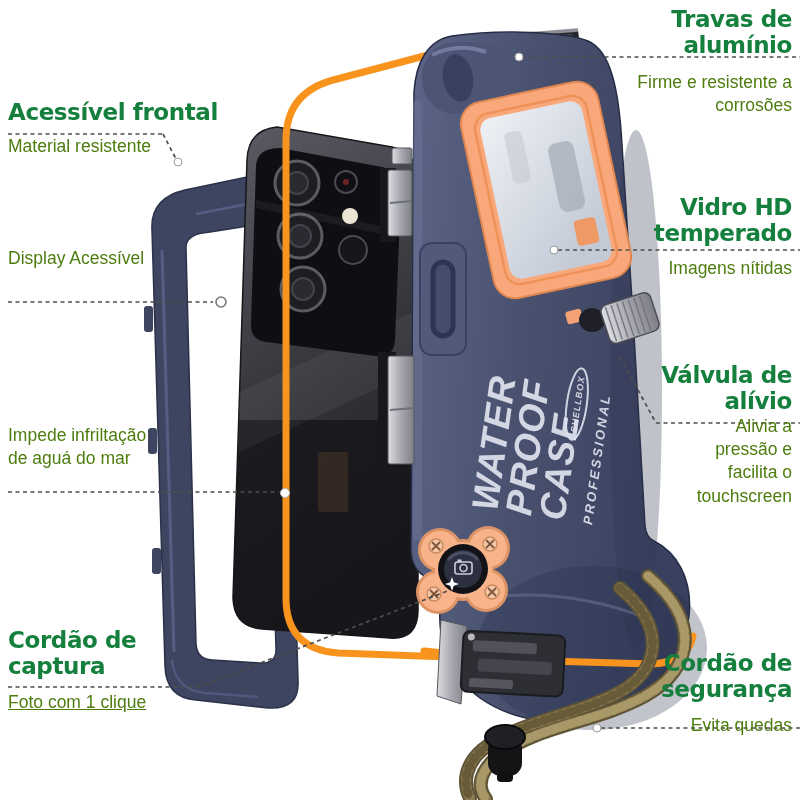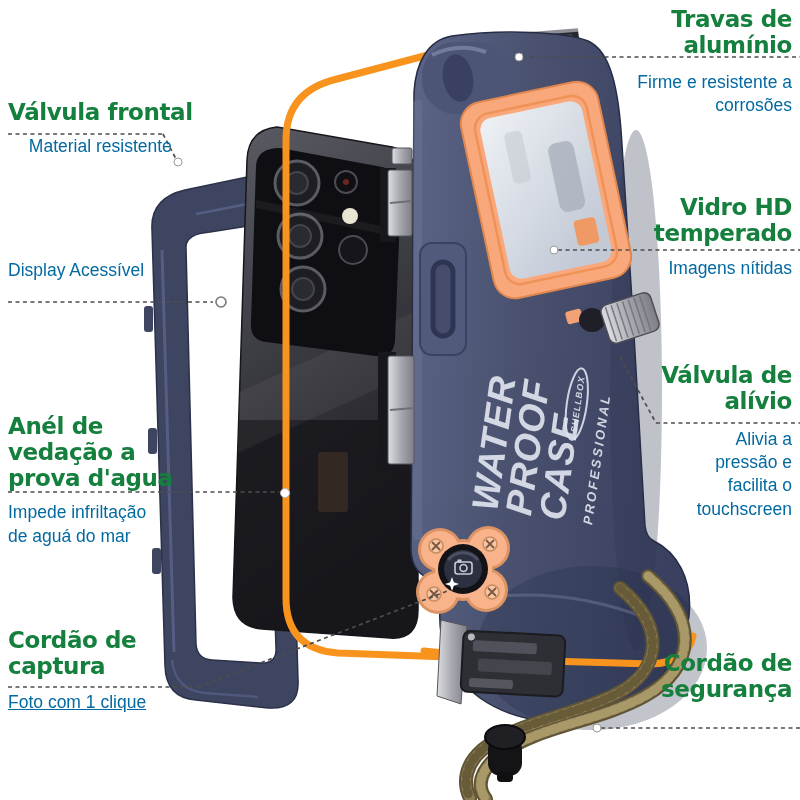--- a/index.html
+++ b/index.html
@@ -4,28 +4,28 @@
 <style>
   html,body{margin:0;padding:0;background:#fff;}
   body{width:800px;height:800px;overflow:hidden;position:relative;
        font-family:"Liberation Sans", sans-serif;}
   .stage{position:absolute;inset:0;width:800px;height:800px;}
   .callout{position:absolute;color:#141414;}
   .callout.right{text-align:right;}
   .callout .title{font-family:"DejaVu Sans", sans-serif;font-weight:bold;
       font-size:23px;line-height:1.12;letter-spacing:-0.4px;white-space:pre-line;color:#15803d;}
   .callout .subtitle{font-family:"Liberation Sans", sans-serif;font-weight:400;
-      font-size:17.5px;line-height:1.34;white-space:pre-line;color:#0369a1;}
+      font-size:17.5px;line-height:1.34;white-space:pre-line;color:#4d7c0f;}
   .c-travas{top:7px;right:8px;}   .c-travas .subtitle{margin-top:12px;}
-  .c-protecao{top:100px;left:8px;} .c-protecao .subtitle{margin-top:9px;text-align:center;}
-  .c-painel{top:244px;left:8px;}   .c-painel .subtitle{margin-top:15px;}
+  .c-protecao{top:100px;left:8px;} .c-protecao .subtitle{margin-top:9px;}
+  .c-painel{top:244px;left:8px;}   .c-painel .subtitle{margin-top:3px;}
   .c-anel{top:414px;left:8px;}     .c-anel .subtitle{margin-top:10px;}
   .c-botao{top:628px;left:8px;}    .c-botao .subtitle{margin-top:11px;text-decoration:underline;}
   .c-vidro{top:195px;right:8px;}   .c-vidro .subtitle{margin-top:10px;}
-  .c-valvula{top:363px;right:8px;} .c-valvula .subtitle{margin-top:13px;}
+  .c-valvula{top:363px;right:8px;} .c-valvula .subtitle{}
   .c-cordao{top:651px;right:8px;}  .c-cordao .subtitle{margin-top:11px;}
 </style>
 </head>
 <body>
 
 <svg class="stage" viewBox="0 0 800 800" xmlns="http://www.w3.org/2000/svg">
   <defs>
     <linearGradient id="caseGrad" x1="0" y1="0" x2="1" y2="0.15">
       <stop offset="0" stop-color="#5d6588"></stop>
         <stop offset="0.45" stop-color="#49516f"></stop>
@@ -255,32 +255,29 @@
 </svg>
 
 <div class="callout right c-travas">
   <div class="title">Travas de
 alumínio</div>
   <div class="subtitle">Firme e resistente a
 corrosões</div>
 </div>
 
 <div class="callout c-protecao">
-  <div class="title">Válvula frontal</div>
+  <div class="title">Acessível frontal</div>
   <div class="subtitle">Material resistente</div>
 </div>
 
 <div class="callout c-painel">
   <div class="subtitle">Display Acessível</div>
 </div>
 
 <div class="callout c-anel">
-  <div class="title">Anél de
-vedação a
-prova d'agua</div>
   <div class="subtitle">Impede infriltação
 de aguá do mar</div>
 </div>
 
 <div class="callout c-botao">
   <div class="title">Cordão de
 captura</div>
   <div class="subtitle">Foto com 1 clique</div>
 </div>
 
@@ -295,13 +292,14 @@
 alívio</div>
   <div class="subtitle">Alivia a
 pressão e
 facilita o
 touchscreen</div>
 </div>
 
 <div class="callout right c-cordao">
   <div class="title">Cordão de
 segurança</div>
+  <div class="subtitle">Evita quedas</div>
 </div>
 
 </body></html>

